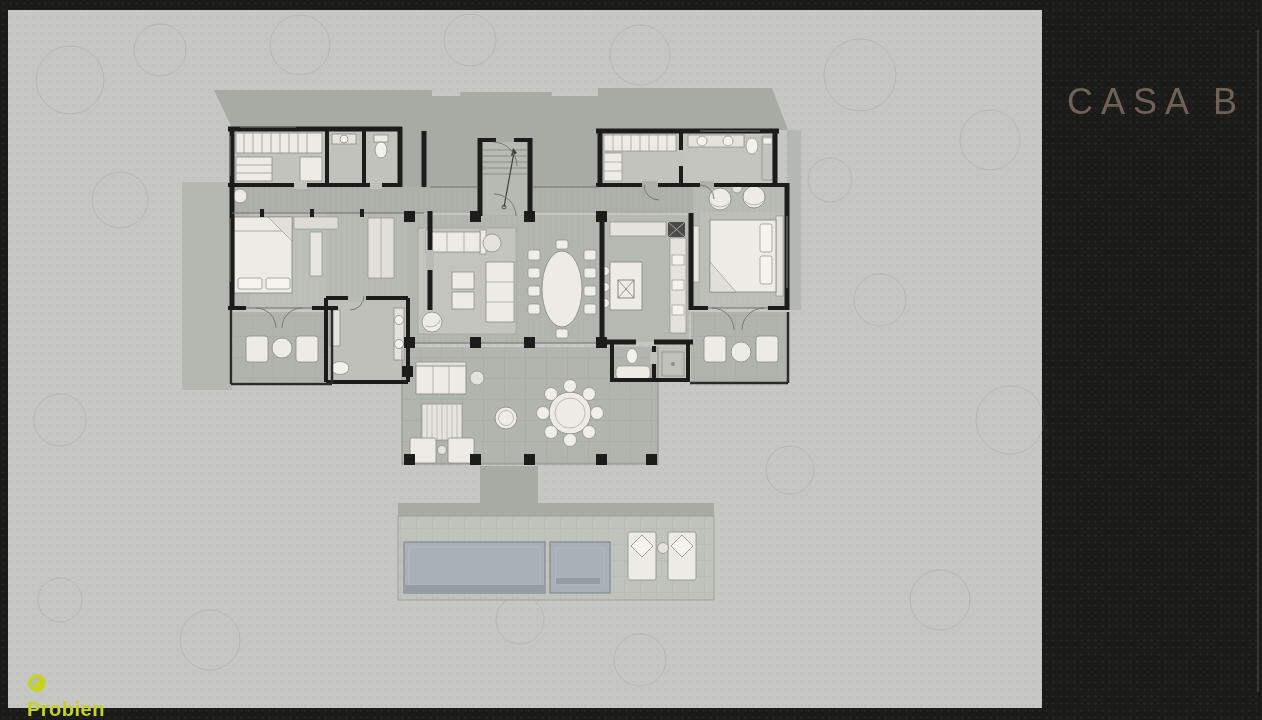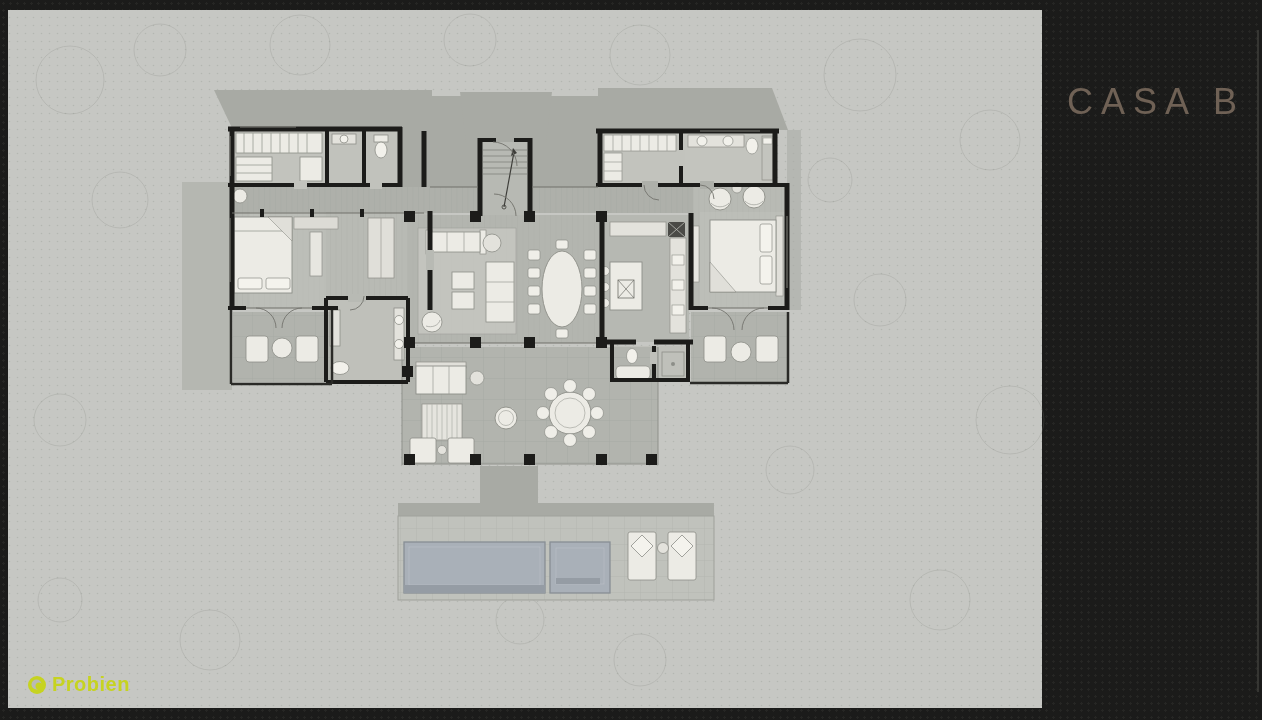--- a/index.html
+++ b/index.html
@@ -8,21 +8,21 @@
     --title_color:#6f6155; --logo_color:#c6d320; --deck:#aeb0aa; --floor:#b3b5af;
   }
   html,body{margin:0;padding:0;}
   body{width:1262px;height:720px;overflow:hidden;font-family:"Liberation Sans",sans-serif;}
   .stage{position:relative;width:1262px;height:720px;background-color:var(--frame_bg);
     background-image:radial-gradient(#262624 1px, transparent 1.3px);background-size:7px 7px;}
   .plan-svg{position:absolute;left:0;top:0;}
   .casa-title{position:absolute;left:1042px;top:80px;width:220px;margin:4px;text-align:center;
     color:var(--title_color);font-weight:300;font-size:36px;line-height:1;letter-spacing:8px;
     font-family:"Liberation Sans",sans-serif;white-space:nowrap;}
-  .logo{position:absolute;left:27px;top:673px;display:flex;align-items:center;gap:5px;}
+  .logo{position:absolute;left:27px;top:673px;display:flex;gap:5px;flex-direction:column;}
   .logo-text{color:var(--logo_color);font-weight:700;font-size:20px;letter-spacing:.5px;
     font-family:"Liberation Sans",sans-serif;}
   .right-edge{position:absolute;left:1257px;top:30px;width:2px;height:662px;background:#56564f;opacity:.45;}
 </style>
 </head>
 <body>
 
 <div class="stage">
 
   <svg class="plan-svg" width="1262" height="720" viewBox="0 0 1262 720">

